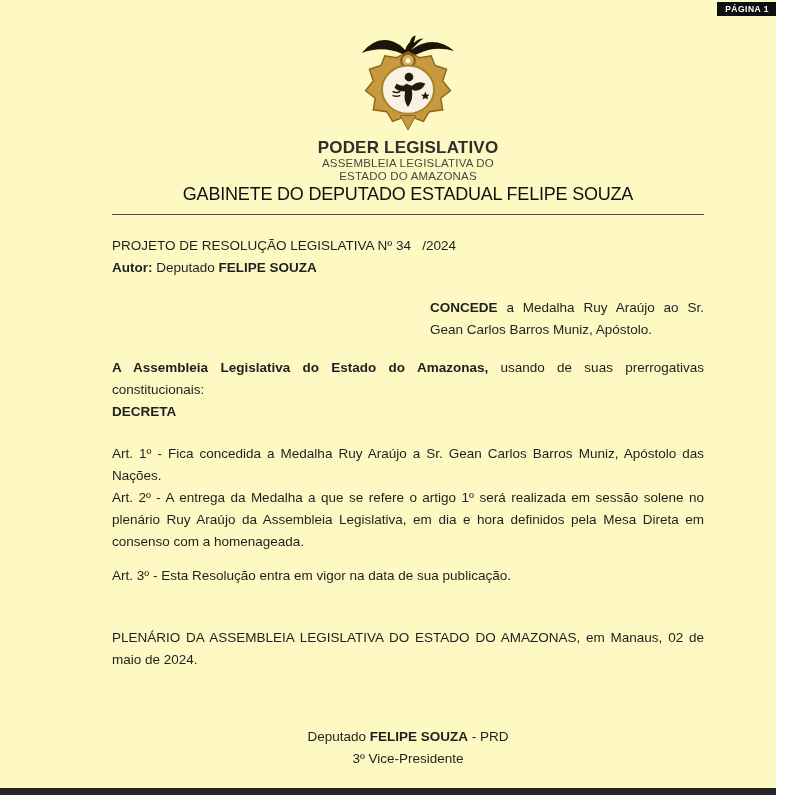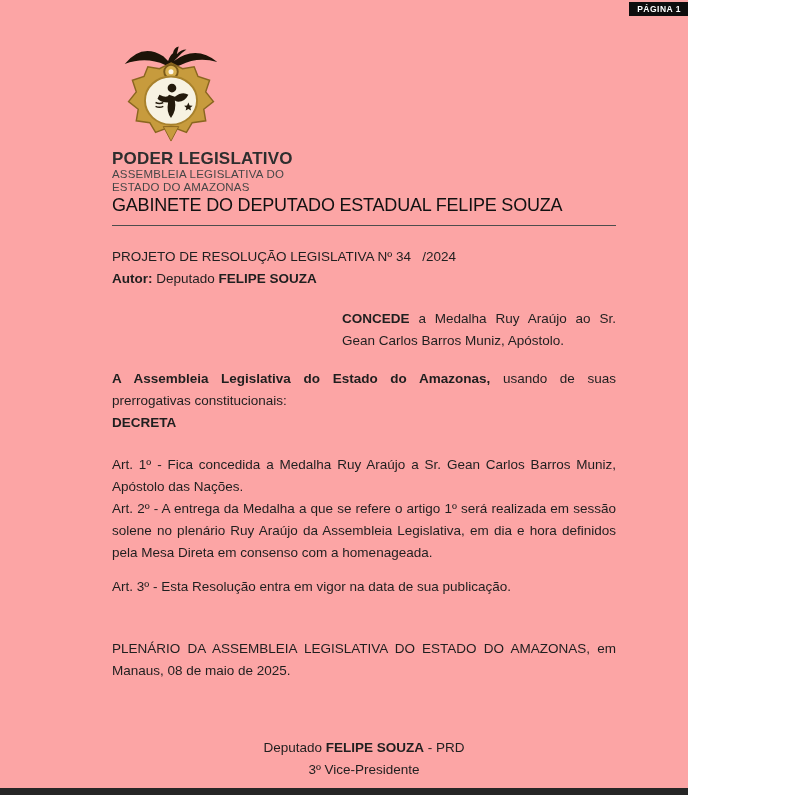--- a/index.html
+++ b/index.html
@@ -5,38 +5,39 @@
   html, body {
     margin: 0; padding: 0;
     width: 792px; height: 795px;
     background: #ffffff;
     font-family: "Liberation Sans", sans-serif;
     color: #1f1f1f;
     overflow: hidden;
   }
   .page {
     position: relative;
-    width: 688px; height: 795px;
-    background: #fca5a5;
+    width: 776px; height: 795px;
+    background: #fef9c3;
   }
   .page-badge {
     position: absolute;
     top: 2px; right: 0;
     background: #0e0e0e;
     color: #ffffff;
     font-size: 8.5px;
     font-weight: bold;
     letter-spacing: 0.5px;
     padding: 2px 7px 2px 8px;
   }
   .content {
     padding: 0 72px 0 112px; 
   }
   .header {
-    padding-top: 35px;
+    text-align: center;
+    padding-top: 24px;
   }
   .emblem { display: inline-block; }
   .org-title {
     font-size: 17px;
     font-weight: bold;
     color: #2e2e2e;
     line-height: 18px;
     margin-top: 3px;
     letter-spacing: 0.2px;
   }
@@ -159,21 +160,21 @@
       </div>
 
       <div class="decreta">DECRETA</div>
 
       <div class="articles">
         <p class="article">Art. 1º - Fica concedida a Medalha Ruy Araújo a Sr. Gean Carlos Barros Muniz, Apóstolo das Nações.</p>
         <p class="article">Art. 2º - A entrega da Medalha a que se refere o artigo 1º será realizada em sessão solene no plenário Ruy Araújo da Assembleia Legislativa, em dia e hora definidos pela Mesa Direta em consenso com a homenageada.</p>
         <p class="article spaced">Art. 3º - Esta Resolução entra em vigor na data de sua publicação.</p>
       </div>
 
-      <div class="closing">PLENÁRIO DA ASSEMBLEIA LEGISLATIVA DO ESTADO DO AMAZONAS, em Manaus, 08 de maio de 2025.</div>
+      <div class="closing">PLENÁRIO DA ASSEMBLEIA LEGISLATIVA DO ESTADO DO AMAZONAS, em Manaus, 02 de maio de 2024.</div>
 
       <div class="signature">
         <div>
           <span>Deputado </span><span class="bold">FELIPE SOUZA</span><span> - PRD</span>
         </div>
         <div>3º Vice-Presidente</div>
       </div>
 
     </div>
   </div>

